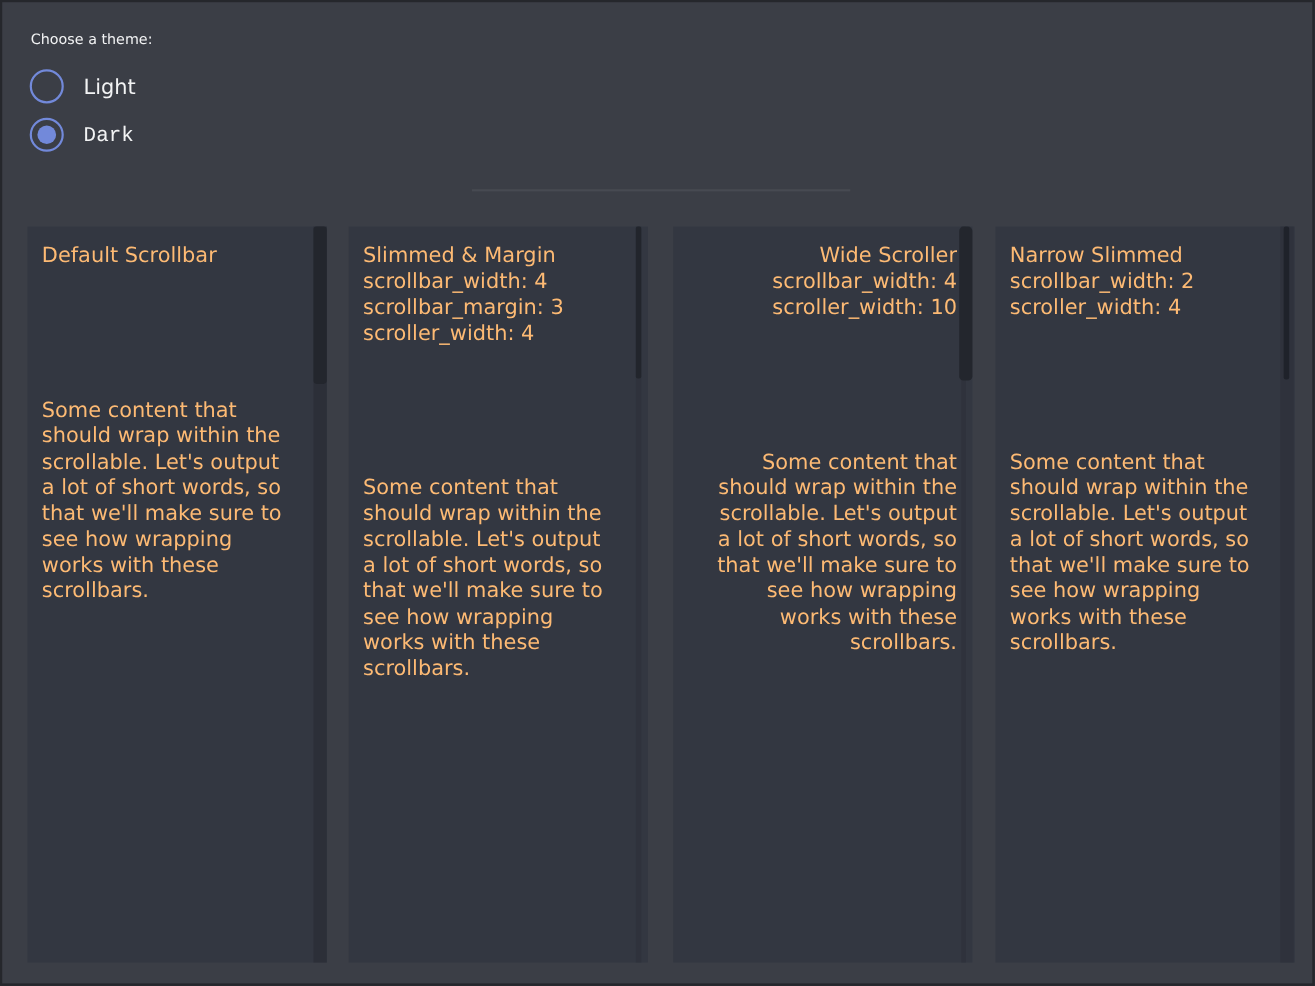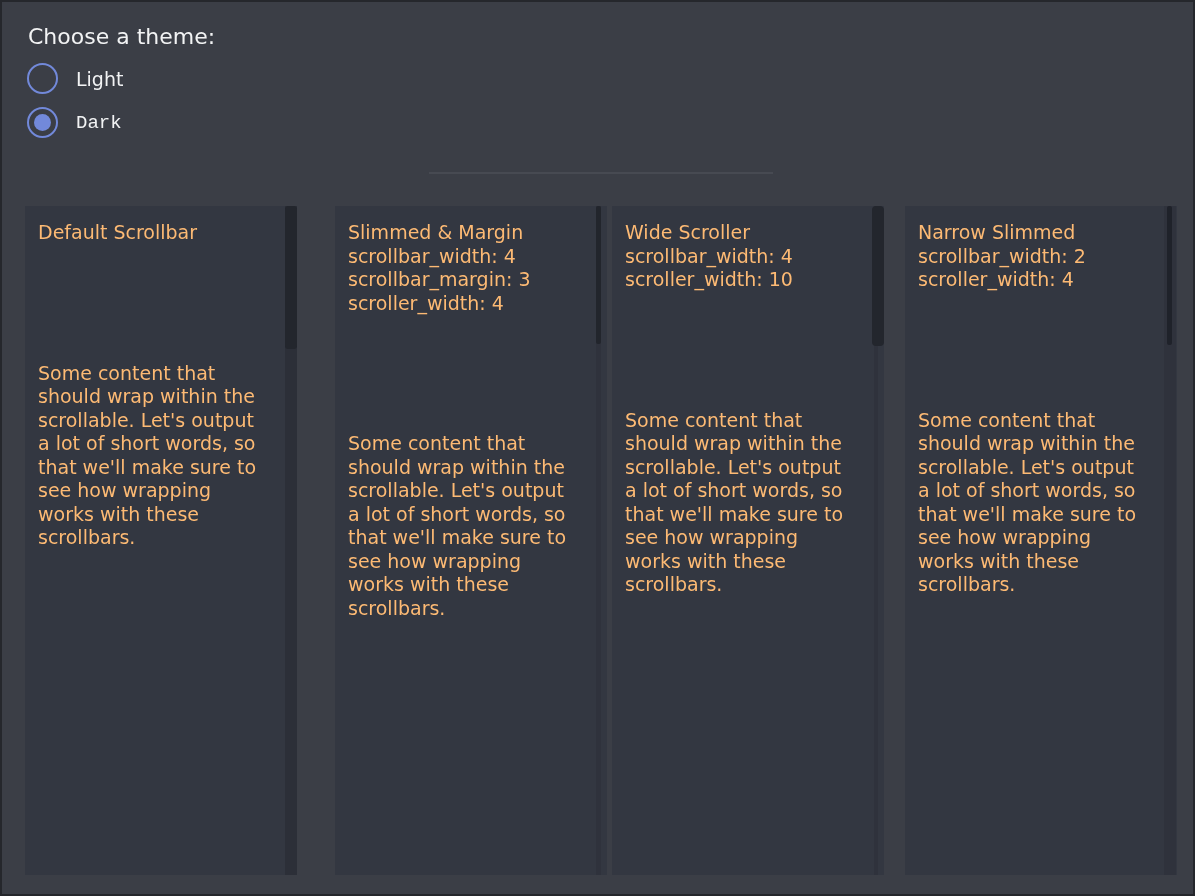--- a/index.html
+++ b/index.html
@@ -9,21 +9,21 @@
     box-sizing:border-box;
     background:#3b3e46;
     border:2px solid #25272c;
     overflow:hidden;
     font-family:"DejaVu Sans", sans-serif;
     color:#f5f6f7;
   }
   
   .theme-label{
     position:absolute;left:26px;top:23px;
-    font-size:22px;line-height:24px;color:#f2f3f4;
+    font-size:13px;line-height:24px;color:#f2f3f4;
   }
   .radio-row{
     position:absolute;left:25px;height:31px;
     display:flex;align-items:center;gap:18px;
     cursor:pointer;
   }
   .radio-row.r0{top:61px;text-align:right;}
   .radio-row.r1{top:105px;font-family:Liberation Mono, monospace;}
   .radio-circle{
     position:relative;
@@ -42,22 +42,22 @@
   .divider{
     position:absolute;left:427px;top:170px;
     width:344px;height:2px;background:#474a52;
   }
   
   .panel{
     position:absolute;top:204px;width:272px;height:669px;
     background:#333741;box-sizing:border-box;
   }
   .panel.p1{left:23px;}
-  .panel.p2{left:333px;}
-  .panel.p3{left:610px;}
+  .panel.p2{left:315px;}
+  .panel.p3{left:610px;text-align:right;}
   .panel.p4{left:903px;}
   .panel-inner{
     position:absolute;left:13px;top:15px;right:14px;bottom:0;
     overflow:hidden;
   }
   .hline,.cline{
     font-size:19px;line-height:23.5px;
     white-space:nowrap;color:#fdba74;
   }
   .spacer{height:117px;}

